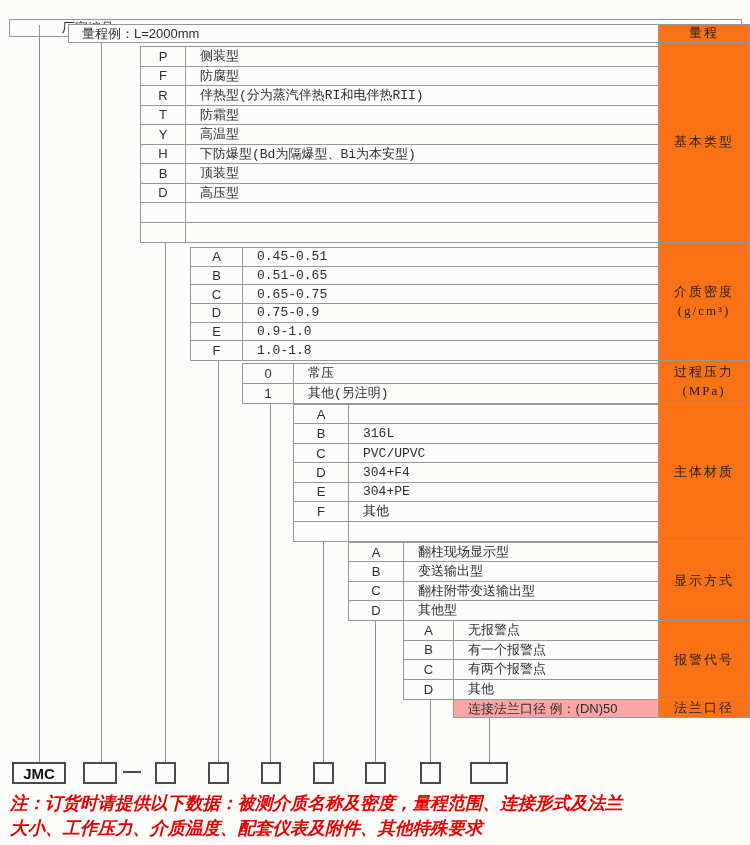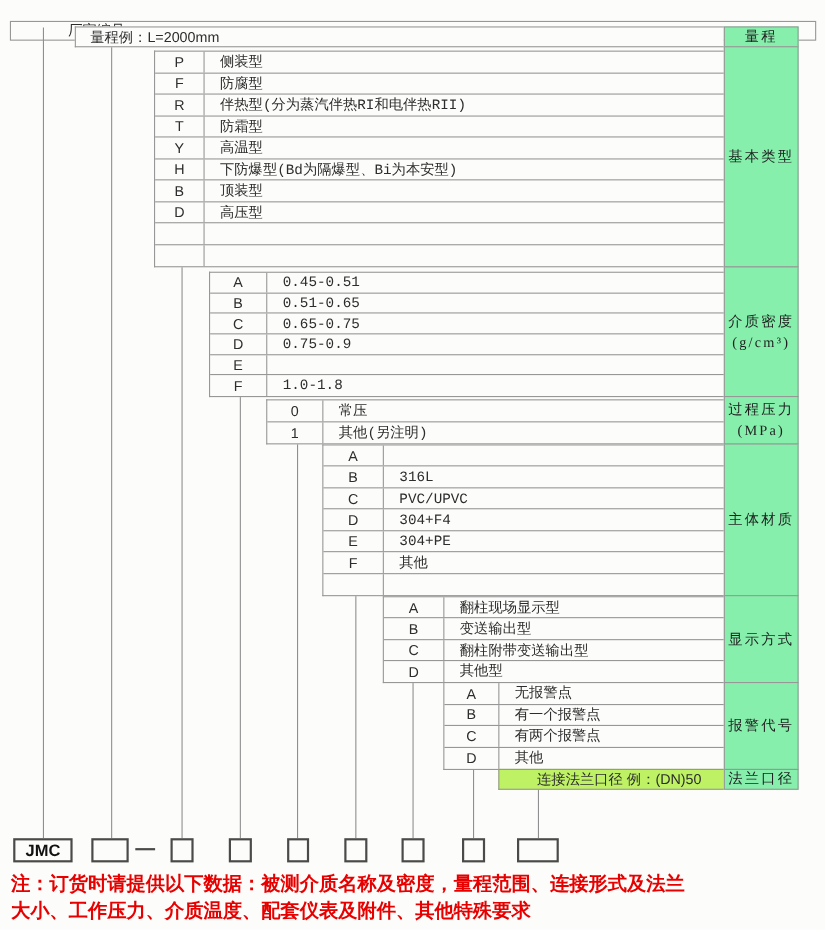--- a/index.html
+++ b/index.html
@@ -54,34 +54,33 @@
     white-space:nowrap;
     overflow:hidden;
     font-family:Liberation Mono, monospace;
   }
   
   .flange-row{
     position:absolute;
     box-sizing:border-box;
     border:1px solid #979797;
     border-right:none;
-    background:#bef264;
+    background:#fca5a5;
     font-size:13px;
     display:flex;align-items:center;
     padding-left:14px;
     white-space:nowrap;
-    justify-content:center;
   }
   
   .side-label{
     position:absolute;
-    left:658px;width:68px;
+    left:658px;width:92px;
     box-sizing:border-box;
     border:1px solid #979797;
-    background:#86efac;
+    background:#f97316;
     display:flex;flex-direction:column;
     align-items:center;justify-content:center;
     font-family:"Liberation Serif","DejaVu Serif",serif;
     font-size:13px;
     letter-spacing:2px;
     color:#1f1f1f;
     text-align:center;
     line-height:1.45;
   }
   
@@ -106,20 +105,21 @@
   }
   
   .note{
     position:absolute;
     left:10px;top:791px;width:736px;
     color:#e60000;
     font-weight:bold;
     font-size:17.5px;
     line-height:25px;
     white-space:nowrap;
+    font-style:italic;
   }
 </style>
 </head>
 <body>
 
 <div class="canvas">
 
   <div class="hrow" style="left:9px;top:19px;width:733px;height:18px;padding-left:52px">
     <span>厂家编号</span>
   </div>
@@ -197,20 +197,21 @@
         <span class="desc">0.65-0.75</span>
       </div>
 
       <div class="row">
         <span class="code">D</span>
         <span class="desc">0.75-0.9</span>
       </div>
 
       <div class="row">
         <span class="code">E</span>
+        <span class="desc">0.9-1.0</span>
       </div>
 
       <div class="row">
         <span class="code">F</span>
         <span class="desc">1.0-1.8</span>
       </div>
     </div>
 
   <div class="block" style="left:242px;top:363px;width:416px;height:41px;--rh:19.5px;--cw:51px">
 

